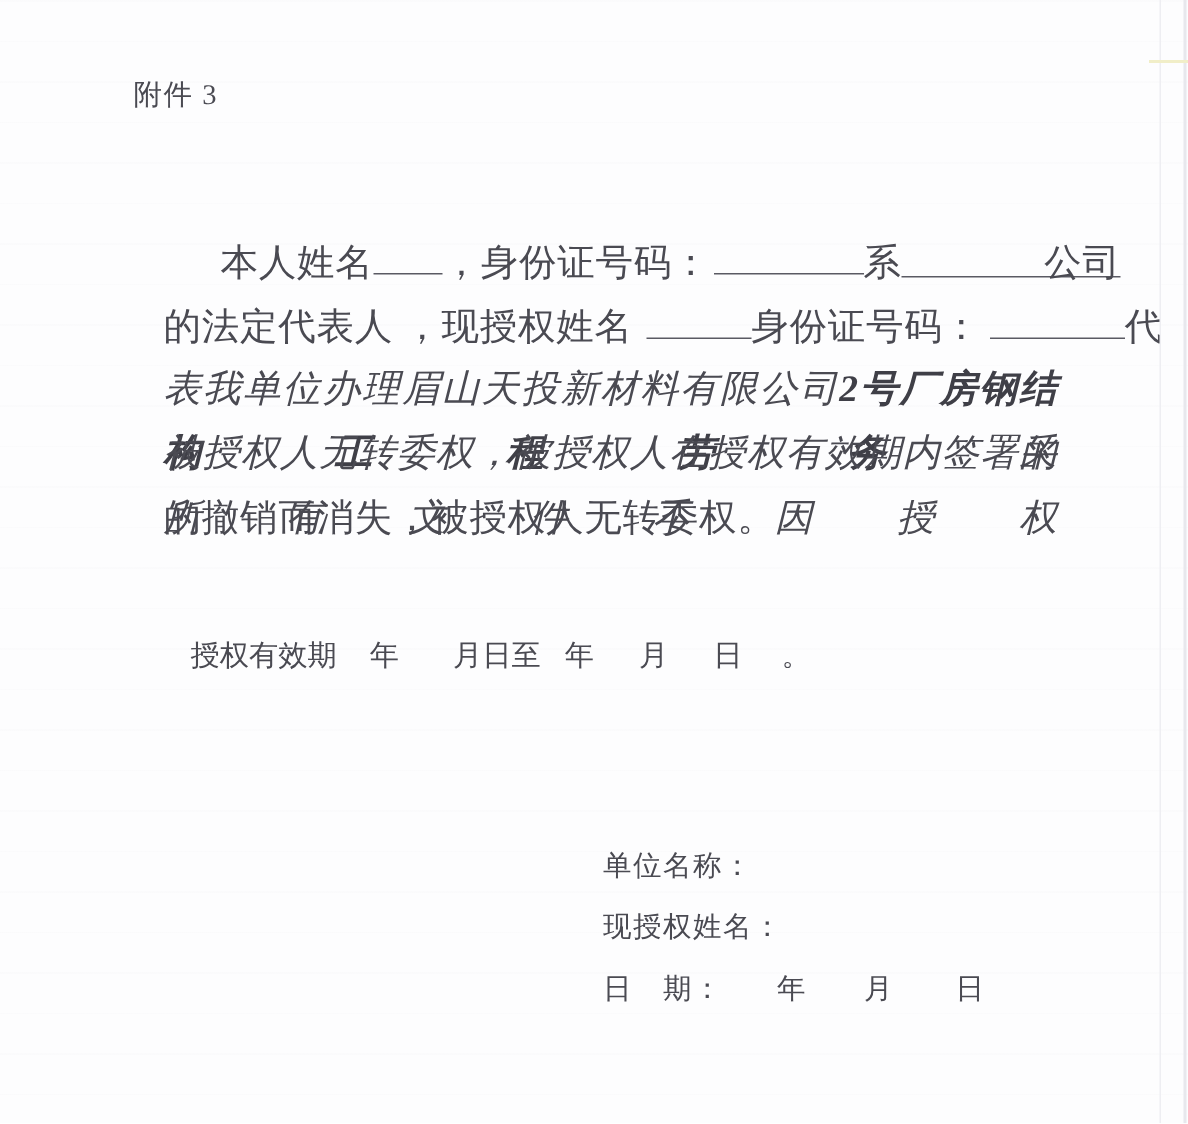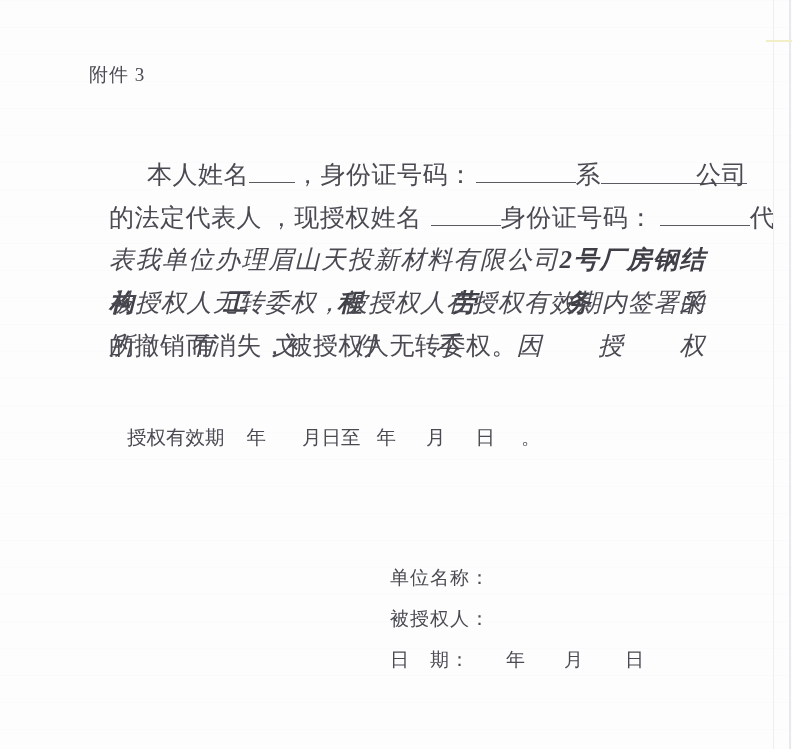--- a/index.html
+++ b/index.html
@@ -6,21 +6,21 @@
   .page {
     position:relative;
     width:792px; height:749px;
     background:#fdfdfe;
     background-image: repeating-linear-gradient(180deg, rgba(130,130,145,0.018) 0 1px, rgba(0,0,0,0) 1px 27px);
     overflow:hidden;
     font-family:"Liberation Serif","DejaVu Serif",serif;
     color:#4a4a52;
   }
   .attachment {
-    position:absolute; left:89px; top:62px;
+    position:absolute; left:89px; top:50px;
     font-size:19px; letter-spacing:1px;
   }
   .title {
     position:absolute; left:0; top:79px; width:762px; margin:0;
     text-align:center;
     font-size:23px; font-weight:700; letter-spacing:1.5px;
     color:#42424a;
   }
   .para {
     position:absolute; left:109px; top:152px; width:596px;
@@ -51,21 +51,21 @@
   }
   .v-label { margin-left:28px;text-align:center; }
   .vt-0 { margin-left:22px; }
   .vt-1 { margin-left:36px; }
   .vt-2 { }
   .vt-3 { margin-left:16px; }
   .vt-4 { margin-left:30px; }
   .vt-5 { margin-left:30px; }
   .vt-6 { margin-left:26px; }
   .signature {
-    position:absolute; left:390px; top:557px;
+    position:absolute; left:402px; top:557px;
     font-size:19px; letter-spacing:1px;
   }
   .sig-row { height:41px; line-height:41px; white-space:nowrap; }
   .dt-0 { margin-left:36px; }
   .dt-1 { margin-left:38px; }
   .dt-2 { margin-left:41px; }
   .edge-line-a { position:absolute; left:773px; top:0; width:1px; height:749px; background:#eeeef2; }
   .edge-line-b { position:absolute; left:789px; top:0; width:2px; height:749px; background:#e8e8ed; }
   .yellow-tick { position:absolute; left:766px; top:40px; width:26px; height:2px; background:#f1eec8; }
 </style>
@@ -97,21 +97,21 @@
     <div class="line">的撤销而消失，被授权人无转委权。</div>
 
   </div>
 
   <div class="validity">
     <span class="v-label">授权有效期</span><span class="vt-0">年</span><span class="vt-1">月</span><span class="vt-2">日至</span><span class="vt-3">年</span><span class="vt-4">月</span><span class="vt-5">日</span><span class="vt-6">。</span>
   </div>
 
   <div class="signature">
     <div class="sig-row">单位名称：</div>
-    <div class="sig-row">被授权人：</div>
+    <div class="sig-row">现授权姓名：</div>
     <div class="sig-row">
       <span>日　期：</span><span class="dt-0">年</span><span class="dt-1">月</span><span class="dt-2">日</span>
     </div>
   </div>
 
   <div class="edge-line-a"></div>
   <div class="edge-line-b"></div>
   <div class="yellow-tick"></div>
 
 </div>

